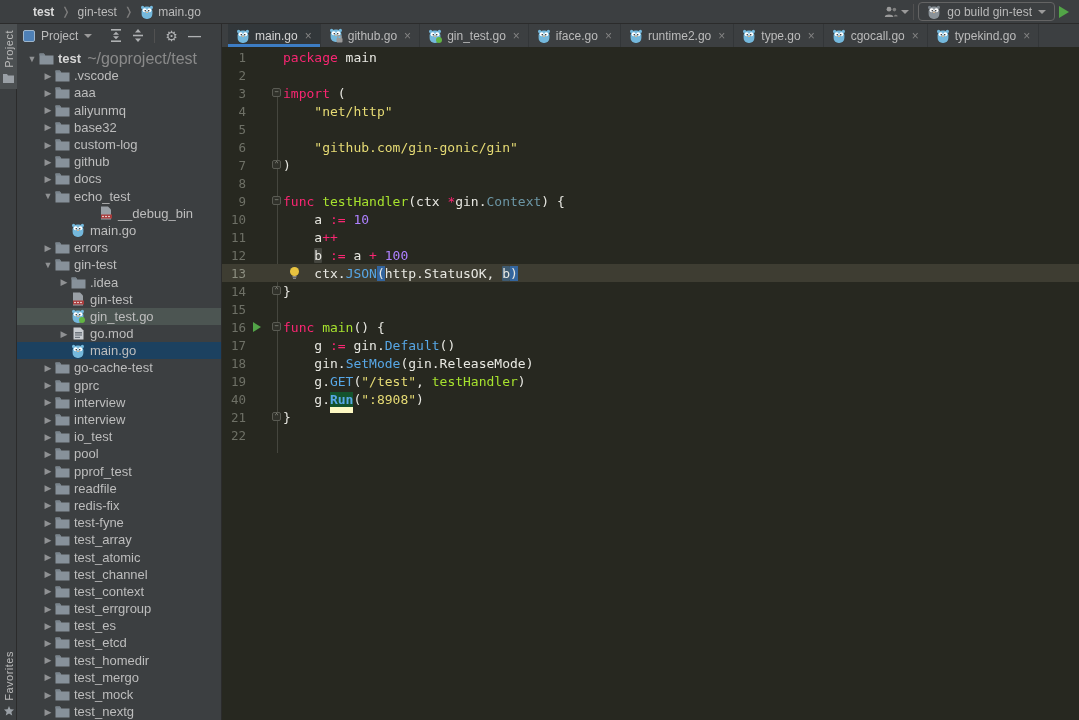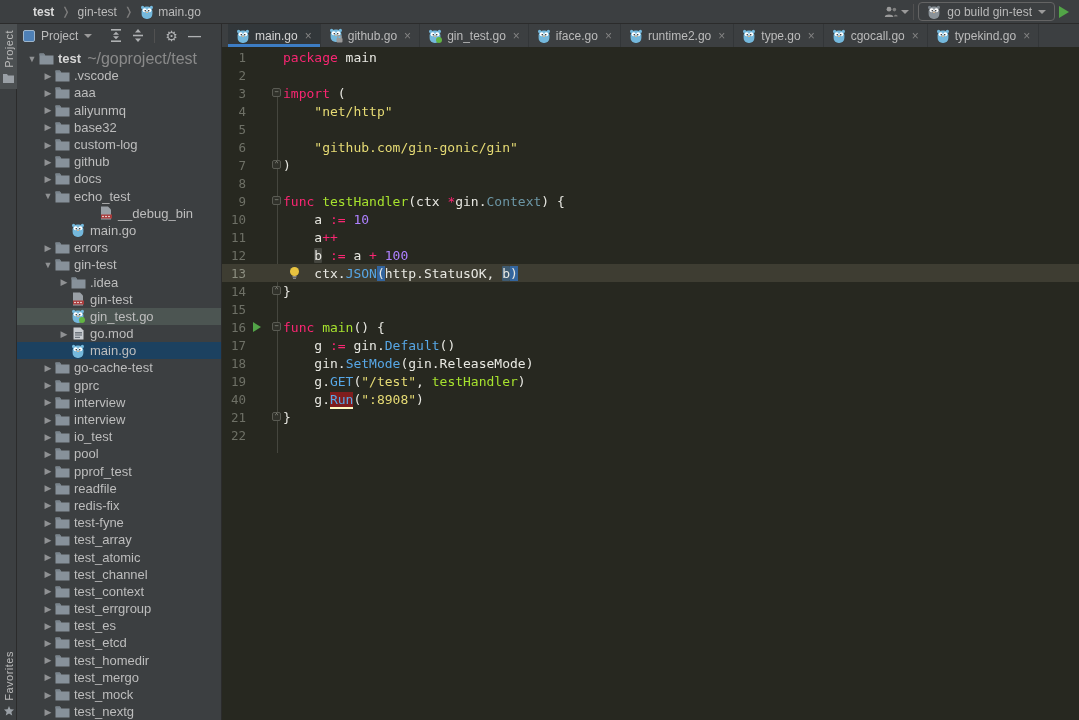--- a/index.html
+++ b/index.html
@@ -73,21 +73,21 @@
   .runmark { position:absolute; left:7px; top:4px; width:0; height:0;
              border-top:5px solid transparent; border-bottom:5px solid transparent; border-left:8px solid #52a447; }
   .foldbox { position:absolute; right:2px; top:4px; width:9px; height:9px; border:1px solid #5a5b53;
              border-radius:2px; background:#30312a; color:#9b9c92; font-size:7px; line-height:7px; text-align:center; }
   .code { white-space:pre; color:#e8e8e2; }
   .p { color:#e8e8e2; } .k { color:#f92672;text-align:center; } .s { color:#e6db74; } .n { color:#ae81ff; }
   .f { color:#a6e22e; } .c { color:#57a7e6; } .t { color:#6c96a5; }
   .b1 { color:#e8e8e2; background:#45463f; border-radius:1px; }
   .b2 { color:#e8e8e2; background:#3e5a70; border-radius:1px; }
   .br { color:#e8e8e2; background:#33659e; }
-  .rn { color:#57a7e6; background:#7f1d1d; border-bottom:2px solid #fef9c3; }
+  .rn { color:#57a7e6; background:#14532d; border-bottom:6px solid #fef9c3;font-weight:bold; }
   .bulb { position:absolute; left:66px; top:2px; width:13px; height:14px; }
 
   svg { display:block; }
 </style>
 </head>
 <body>
 
 <div class="app">
 
   <div class="topbar">

